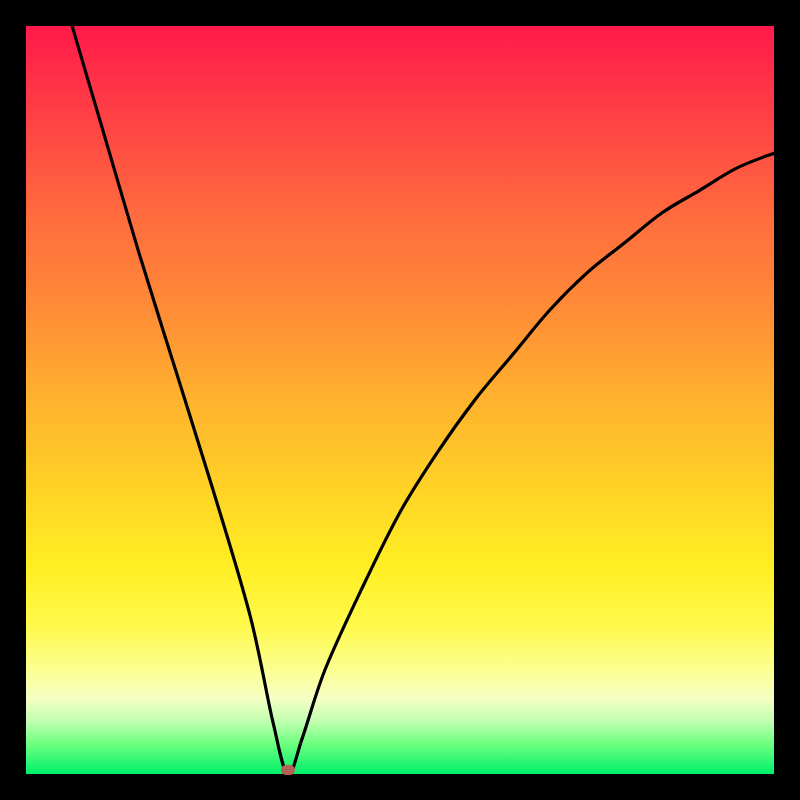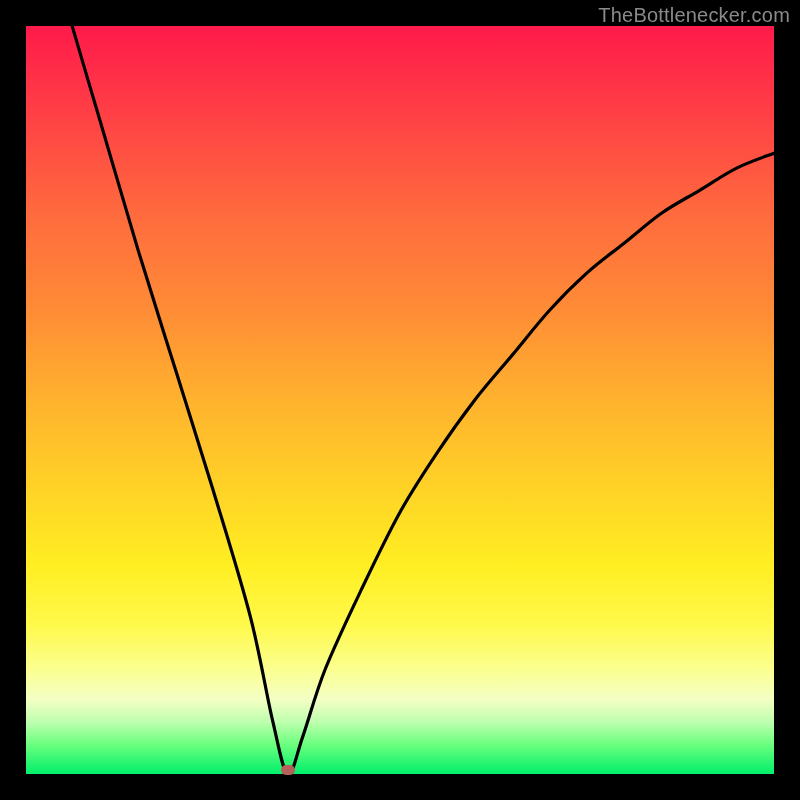--- a/index.html
+++ b/index.html
@@ -71,14 +71,13 @@
 </head>
 <body>
 
 <div class="frame">
   <div class="plot-area">
     <svg class="curve" viewBox="0 0 748 748" preserveAspectRatio="none">
       <path id="curve-path" fill="none" stroke="#000" stroke-width="3.2" stroke-linejoin="round" stroke-linecap="round" d="M 0 -164.55999999999995 C 6.233333333333333 -142.11999999999998, 24.93333333333333 -73.5533333333334, 37.4 -29.920000000000073 C 49.86666666666667 13.713333333333253, 62.33333333333333 54.85333333333333, 74.8 97.24000000000001 C 87.26666666666667 139.6266666666667, 99.73333333333333 183.26, 112.2 224.39999999999998 C 124.66666666666667 265.53999999999996, 137.13333333333333 304.18666666666667, 149.6 344.08 C 162.06666666666666 383.9733333333333, 174.53333333333333 422.62, 187 463.76 C 199.46666666666667 504.9, 214.42666666666668 552.2733333333334, 224.4 590.9200000000001 C 234.37333333333333 629.5666666666667, 240.60666666666668 669.46, 246.84 695.64 C 253.07333333333332 721.8199999999999, 256.81333333333333 745.5066666666667, 261.8 748 C 266.7866666666667 750.4933333333333, 270.52666666666664 728.0533333333334, 276.76 710.6 C 282.99333333333334 693.1466666666666, 289.22666666666663 668.2133333333334, 299.2 643.28 C 309.17333333333335 618.3466666666666, 324.1333333333333 587.18, 336.6 561 C 349.0666666666667 534.82, 361.5333333333333 508.64, 374 486.2 C 386.4666666666667 463.76, 398.9333333333334 445.06, 411.40000000000003 426.36 C 423.8666666666667 407.66, 436.33333333333337 390.2066666666667, 448.8 374 C 461.26666666666665 357.7933333333333, 473.73333333333335 344.0799999999999, 486.2 329.11999999999995 C 498.66666666666663 314.15999999999997, 511.1333333333333 297.9533333333333, 523.6 284.24 C 536.0666666666667 270.5266666666667, 548.5333333333333 258.05999999999995, 561 246.83999999999997 C 573.4666666666667 235.61999999999998, 585.9333333333333 226.8933333333334, 598.4 216.92000000000007 C 610.8666666666667 206.94666666666674, 623.3333333333333 195.7266666666667, 635.8 187 C 648.2666666666667 178.2733333333333, 660.7333333333333 172.03999999999994, 673.2 164.55999999999995 C 685.6666666666667 157.07999999999996, 698.1333333333333 148.35333333333332, 710.6 142.12 C 723.0666666666667 135.88666666666668, 741.7666666666667 129.6533333333334, 748 127.16000000000008"></path>
     </svg>
     <div id="min-marker" class="minimum-marker" style="left: 261.8px; top: 744px;"></div>
   </div>
-  <div class="watermark">TheBottlenecker.com</div>
 </div>
 
 </body></html>

